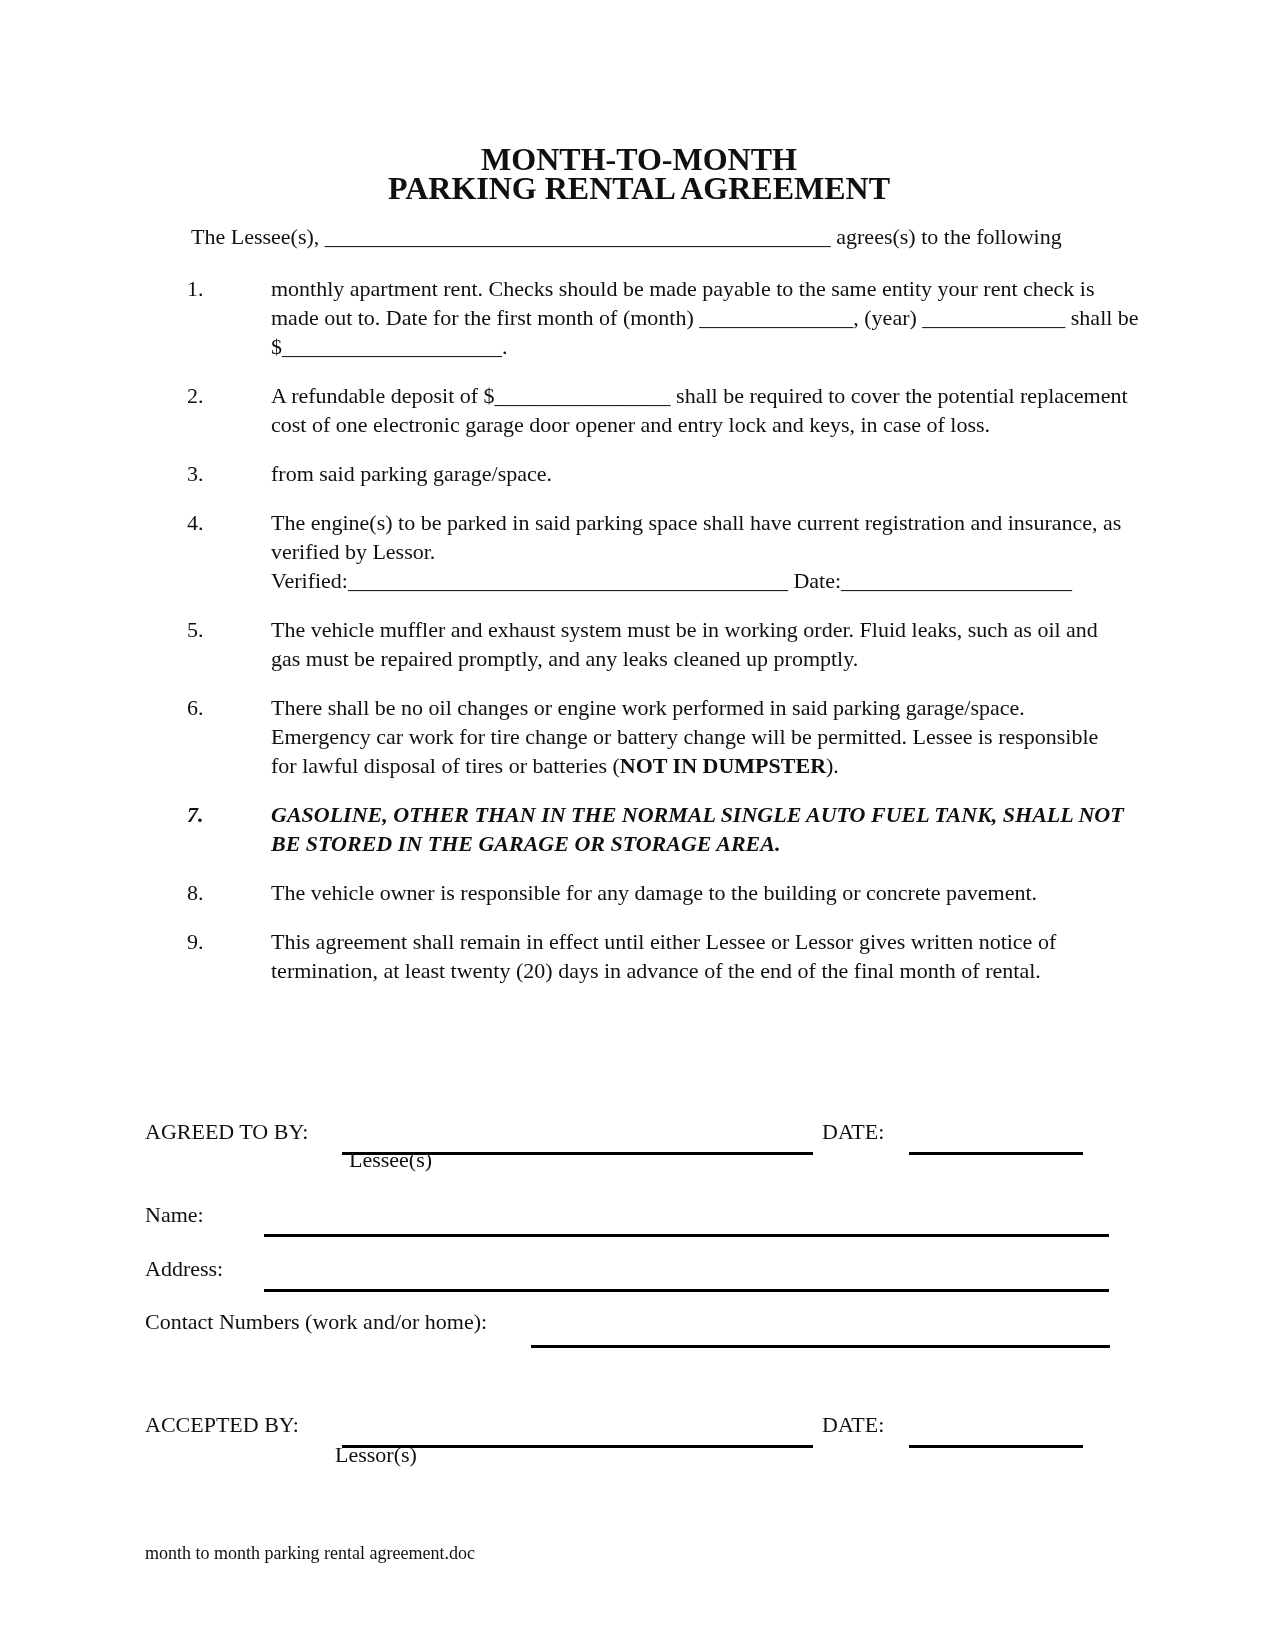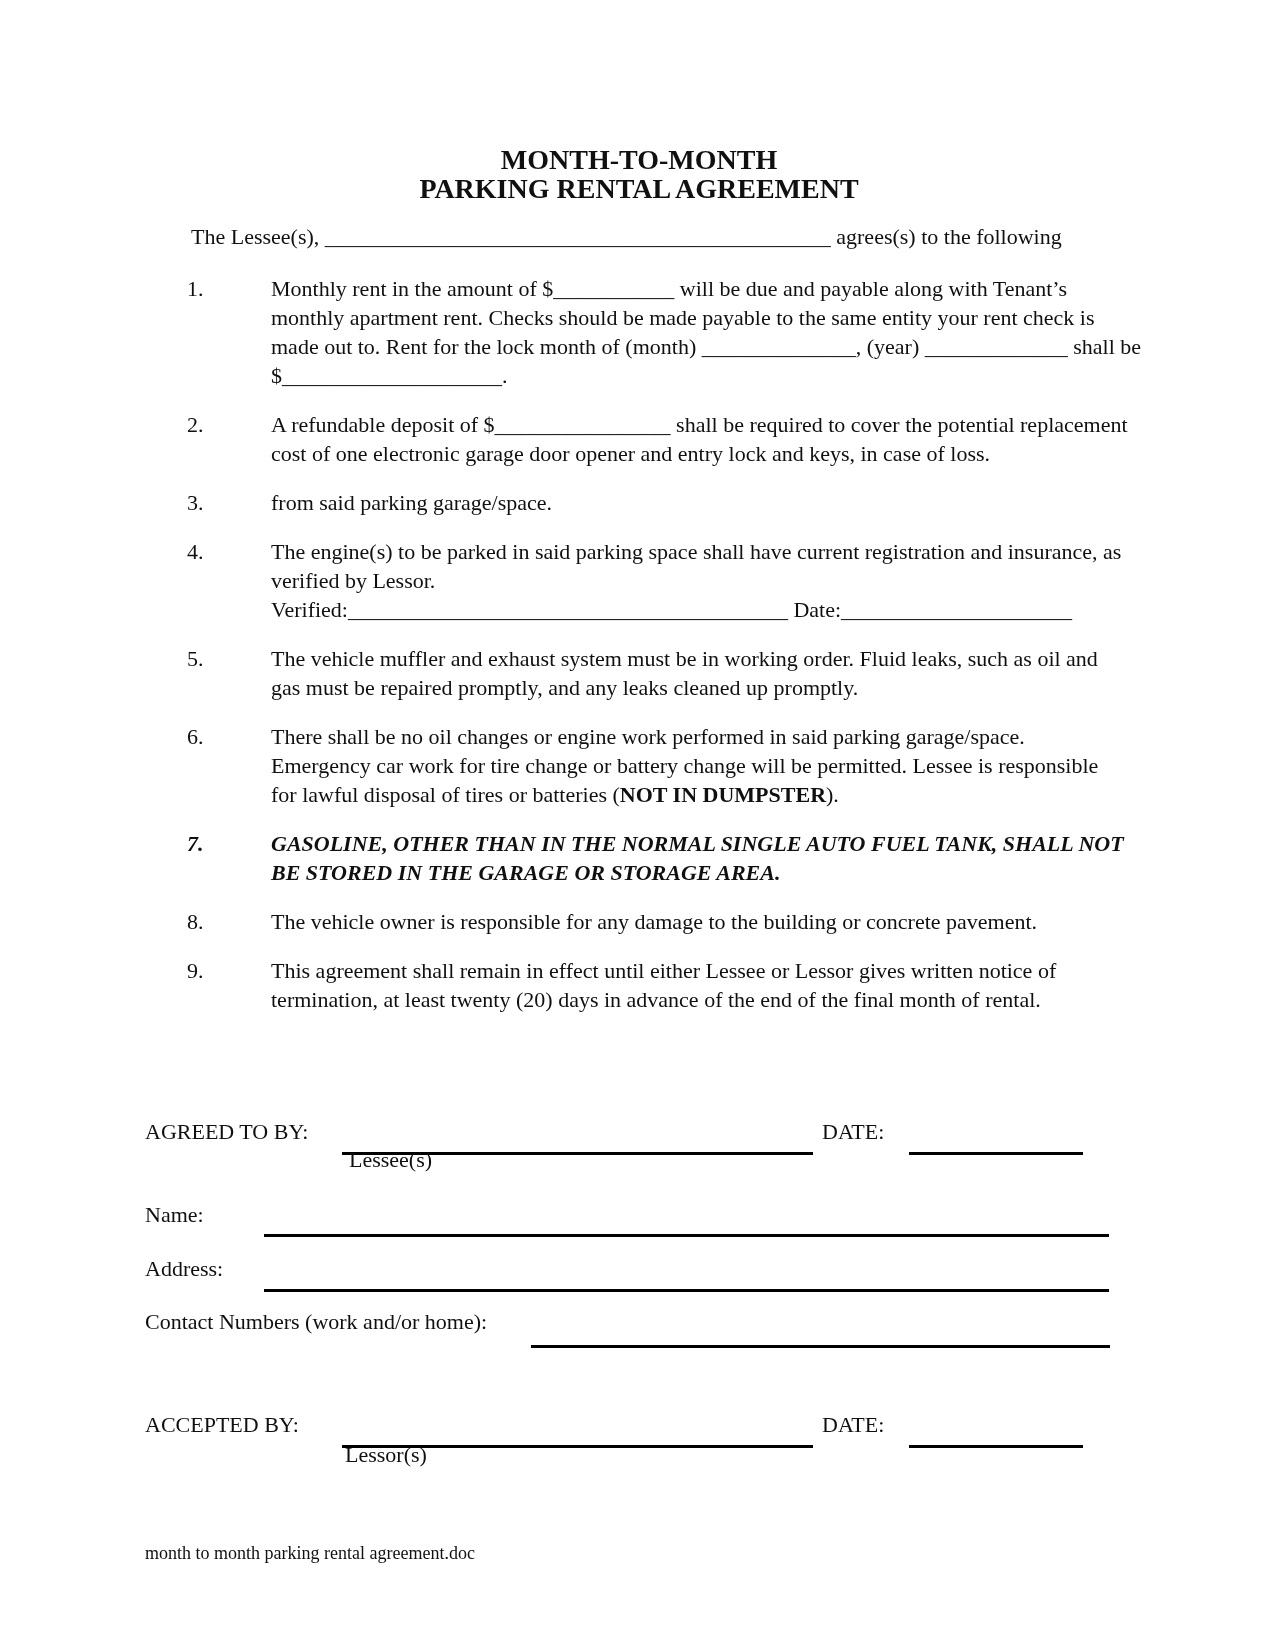--- a/index.html
+++ b/index.html
@@ -9,21 +9,21 @@
     width: 1275px;
     height: 1650px;
     background: #ffffff;
     color: #101010;
     font-family: "Liberation Serif", "DejaVu Serif", serif;
     font-size: 22px;
     line-height: 29px;
     padding: 145px 140px 0 143px;
     overflow: hidden;
   }
-  .doc-title { text-align: center; font-weight: bold; font-size: 28px; line-height: 29px; }
+  .doc-title { text-align: center; font-weight: bold; font-size: 32px; line-height: 29px; }
   .intro { margin-top: 19px; }
   .line { white-space: pre; margin-left: 48px; }
   .items { margin-top: 23px; }
   .item { position: relative; padding-left: 80px; margin-bottom: 20px; }
   .item .num { position: absolute; left: 44px; top: 0; }
   .item.bold-italic { font-weight: bold; font-style: italic; }
   .b { font-weight: bold; }
   .abs { position: absolute; white-space: pre; }
   .rule { position: absolute; border-top: 3px solid #000; height: 0; }
   .footer { position: absolute; left: 145px; top: 1541px; font-size: 18px; line-height: 24px; }
@@ -39,23 +39,22 @@
   </div>
 
   <div class="intro" id="intro">
       <div class="line"><span>The Lessee(s), ______________________________________________ agrees(s) to the following</span></div>
     </div>
 
   <div class="items" id="items">
       <div class="item">
         <span class="num">1.</span>
         <div>
-          <div class="line"><span>Monthly rent in the amount of $___________ will be due and payable along with Tenant’s</span></div>
           <div class="line"><span>monthly apartment rent. Checks should be made payable to the same entity your rent check is</span></div>
-          <div class="line"><span>made out to. Rent for the lock month of (month) ______________, (year) _____________ shall be</span></div>
+          <div class="line"><span>made out to. Date for the first month of (month) ______________, (year) _____________ shall be</span></div>
           <div class="line"><span>$____________________.</span></div>
         </div>
       </div>
       <div class="item">
         <span class="num">2.</span>
         <div>
           <div class="line"><span>A refundable deposit of $________________ shall be required to cover the potential replacement</span></div>
           <div class="line"><span>cost of one electronic garage door opener and entry lock and keys, in case of loss.</span></div>
         </div>
       </div>
@@ -122,17 +121,17 @@
   <span class="abs" style="left:145px; top:1254px;">Address:</span>
   <span class="rule" style="left:264px; top:1289px; width:845px;"></span>
 
   <span class="abs" style="left:145px; top:1307px;">Contact Numbers (work and/or home):</span>
   <span class="rule" style="left:531px; top:1345px; width:579px;"></span>
 
   <span class="abs" style="left:145px; top:1410px;">ACCEPTED BY:</span>
   <span class="rule" style="left:342px; top:1445px; width:471px;"></span>
   <span class="abs" style="left:822px; top:1410px;">DATE:</span>
   <span class="rule" style="left:909px; top:1445px; width:174px;"></span>
-  <span class="abs" style="left:345px; top:1440px;">Lessor(s)</span>
+  <span class="abs" style="left:335px; top:1440px;">Lessor(s)</span>
 
   <div class="footer">month to month parking rental agreement.doc</div>
 
 </div>
 
 </body></html>

